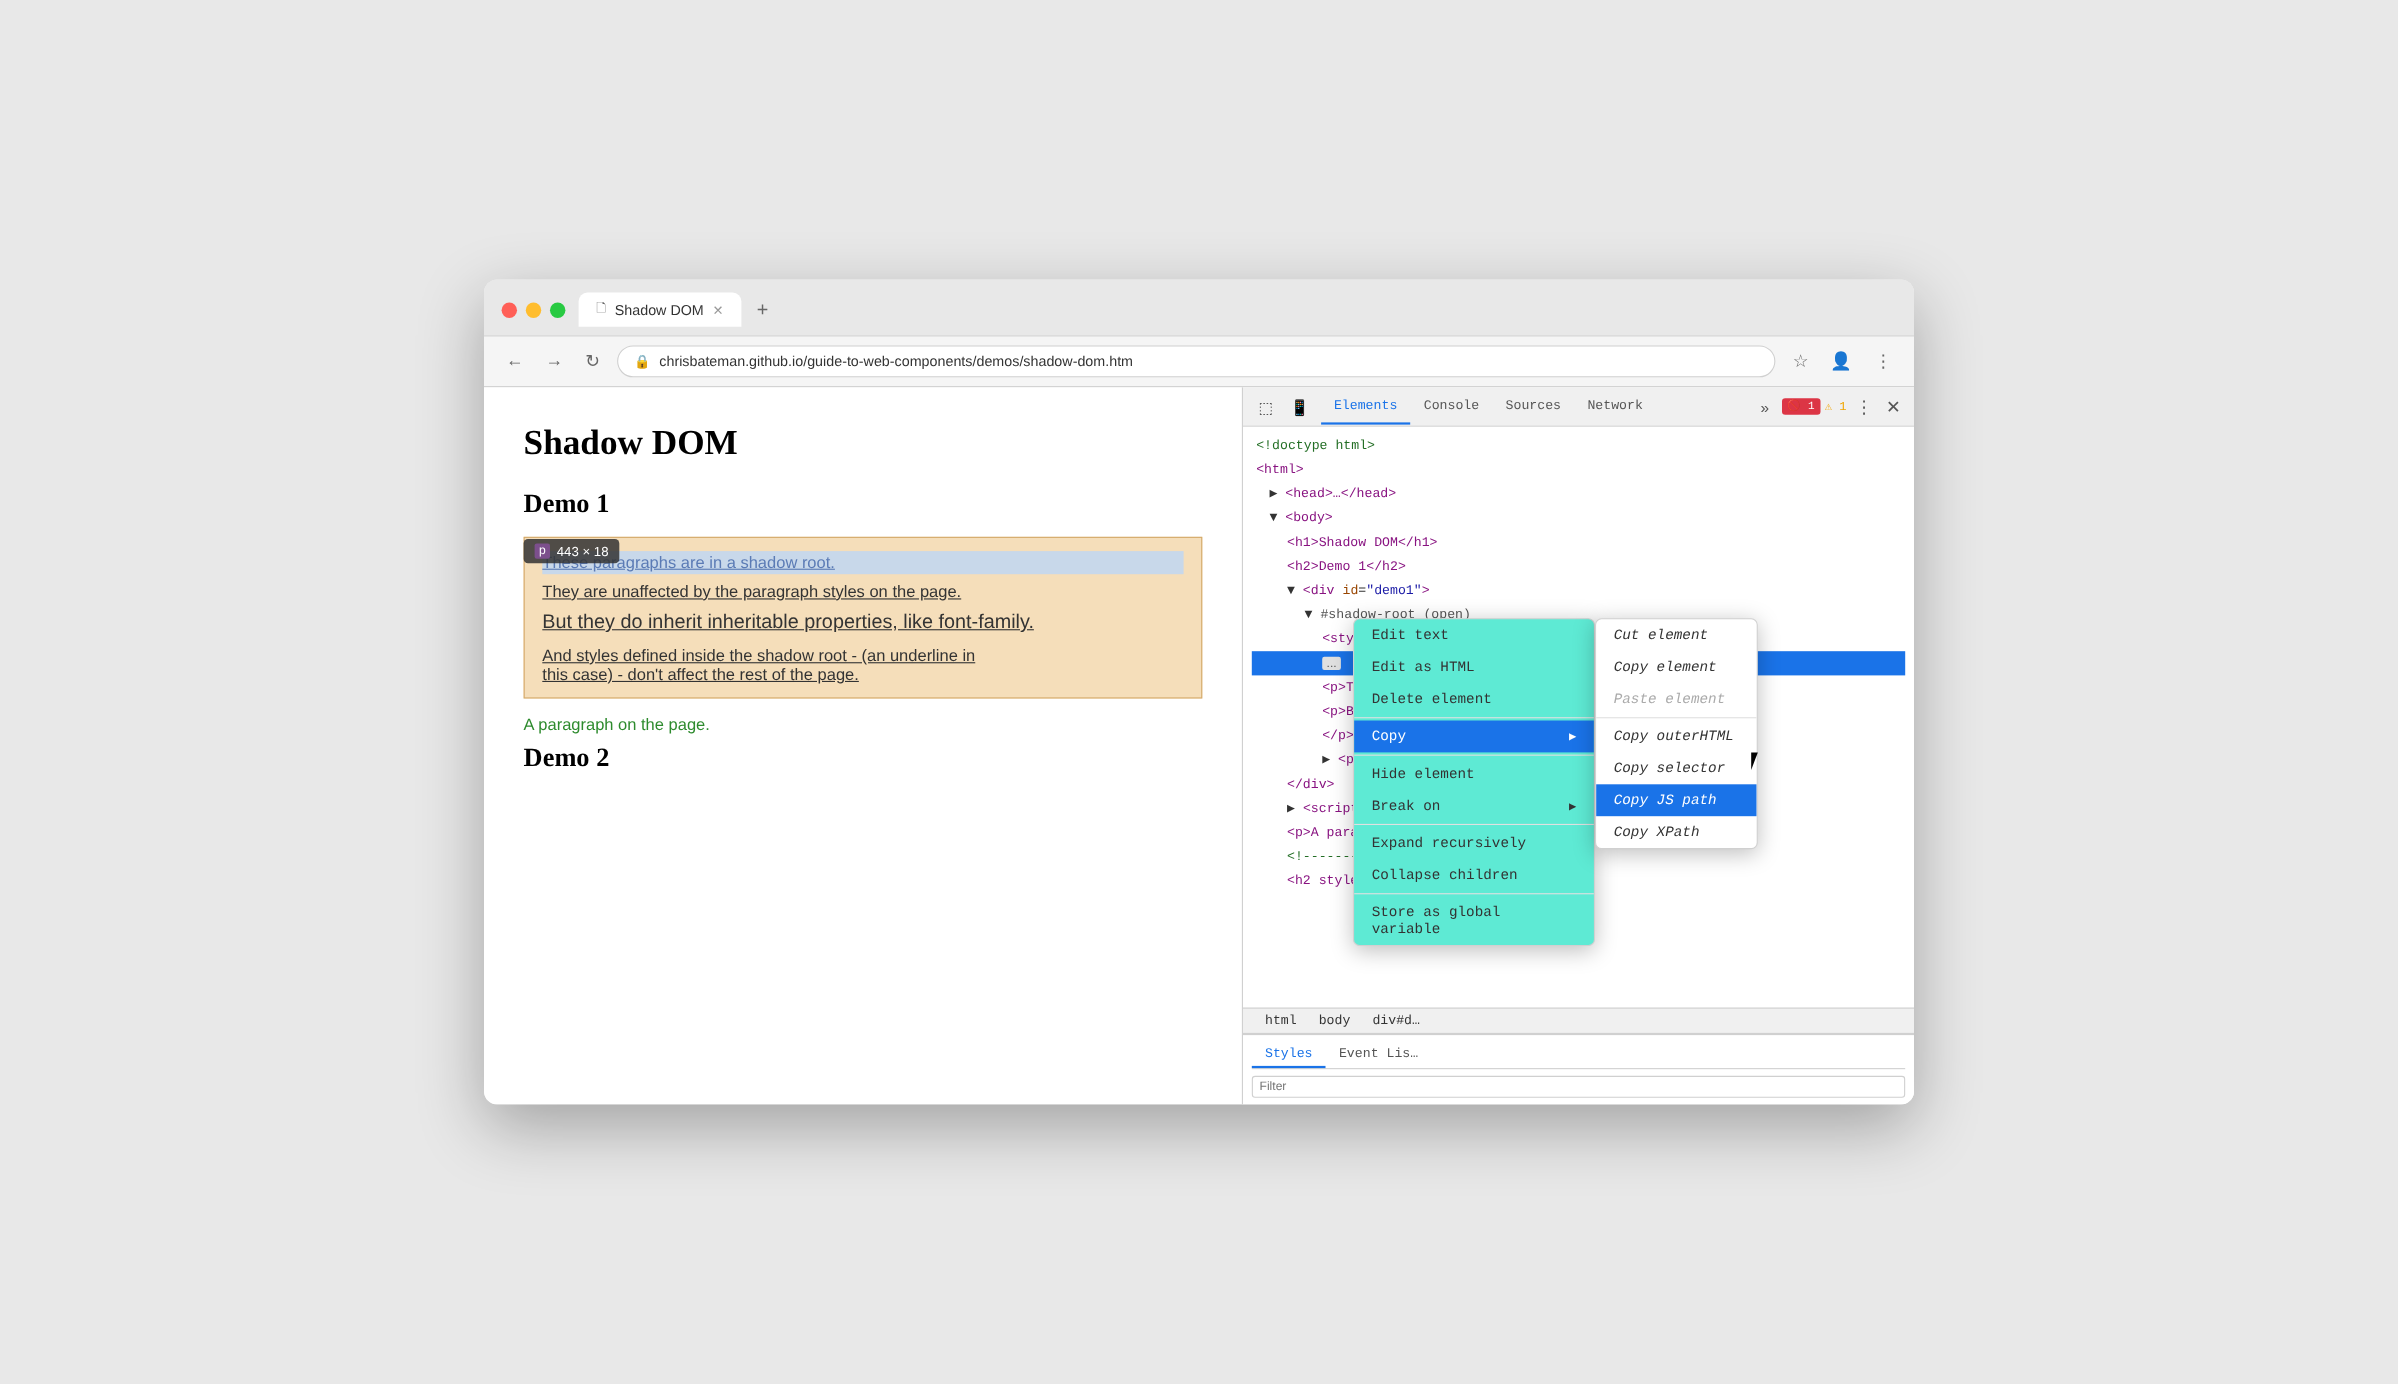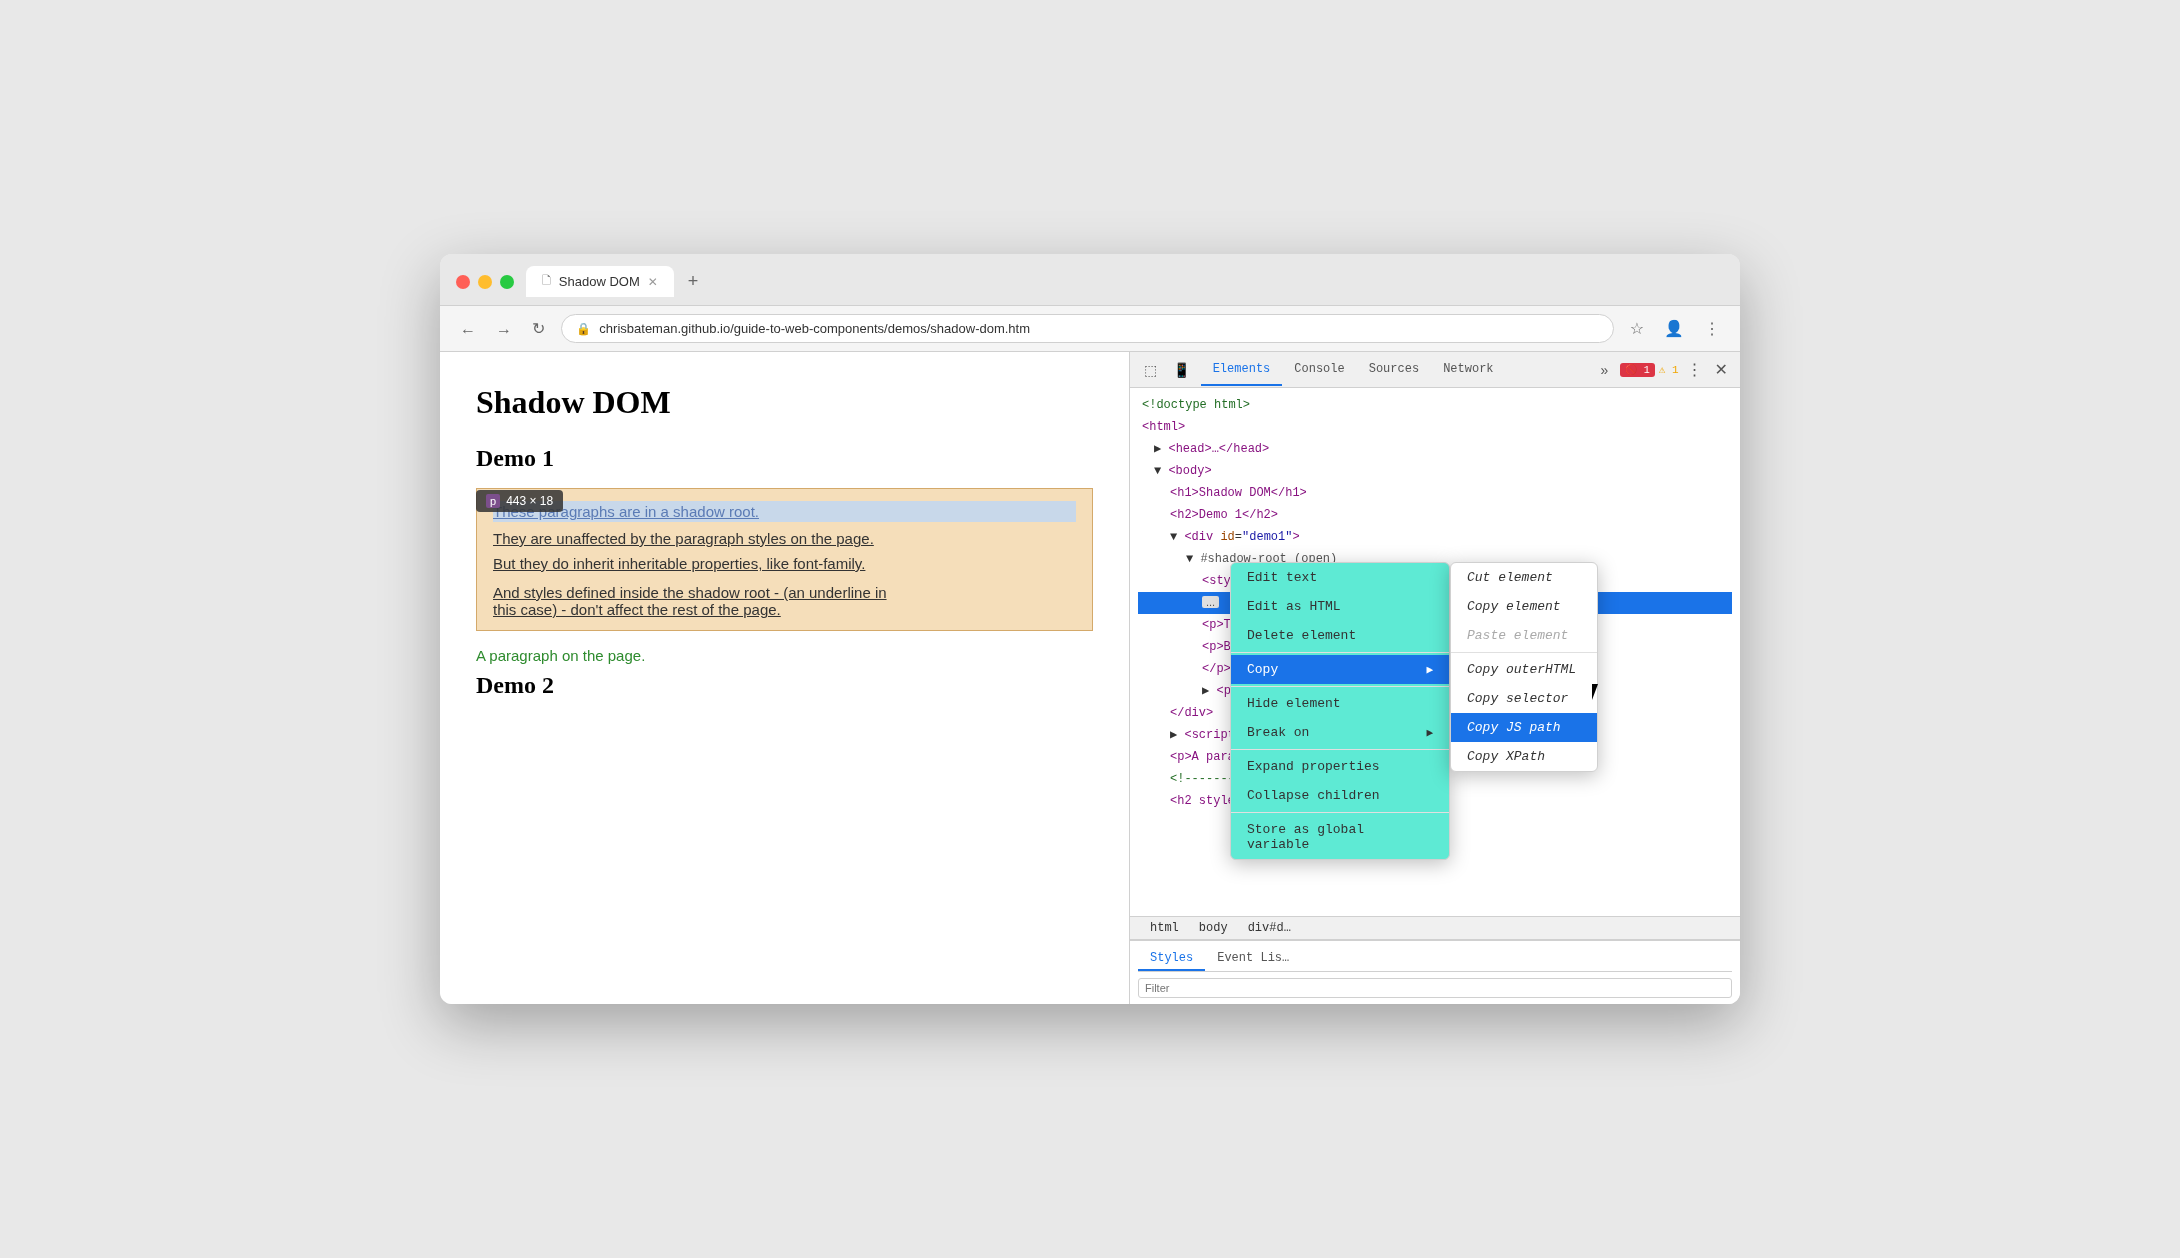--- a/index.html
+++ b/index.html
@@ -135,21 +135,21 @@
     .shadow-para2 {
       color: #333;
       text-decoration: underline;
       font-size: 15px;
       margin-bottom: 8px;
       display: block;
     }
     .shadow-para3 {
       color: #333;
       text-decoration: underline;
-      font-size: 15px;
+      font-size: 18px;
       margin-bottom: 0;
       display: block;
     }
     .shadow-para-long {
       color: #333;
       text-decoration: underline;
       font-size: 15px;
       margin-top: 12px;
     }
     .green-para {
@@ -473,21 +473,21 @@
           <div class="context-menu-separator"></div>
           <div class="context-menu-item">
             <span>Hide element</span>
           </div>
           <div class="context-menu-item">
             <span>Break on</span>
             <span class="submenu-arrow">▶</span>
           </div>
           <div class="context-menu-separator"></div>
           <div class="context-menu-item">
-            <span>Expand properties</span>
+            <span>Expand recursively</span>
           </div>
           <div class="context-menu-item">
             <span>Collapse children</span>
           </div>
           <div class="context-menu-separator"></div>
           <div class="context-menu-item">
             <span>Store as global variable</span>
           </div>
         </div>
 

